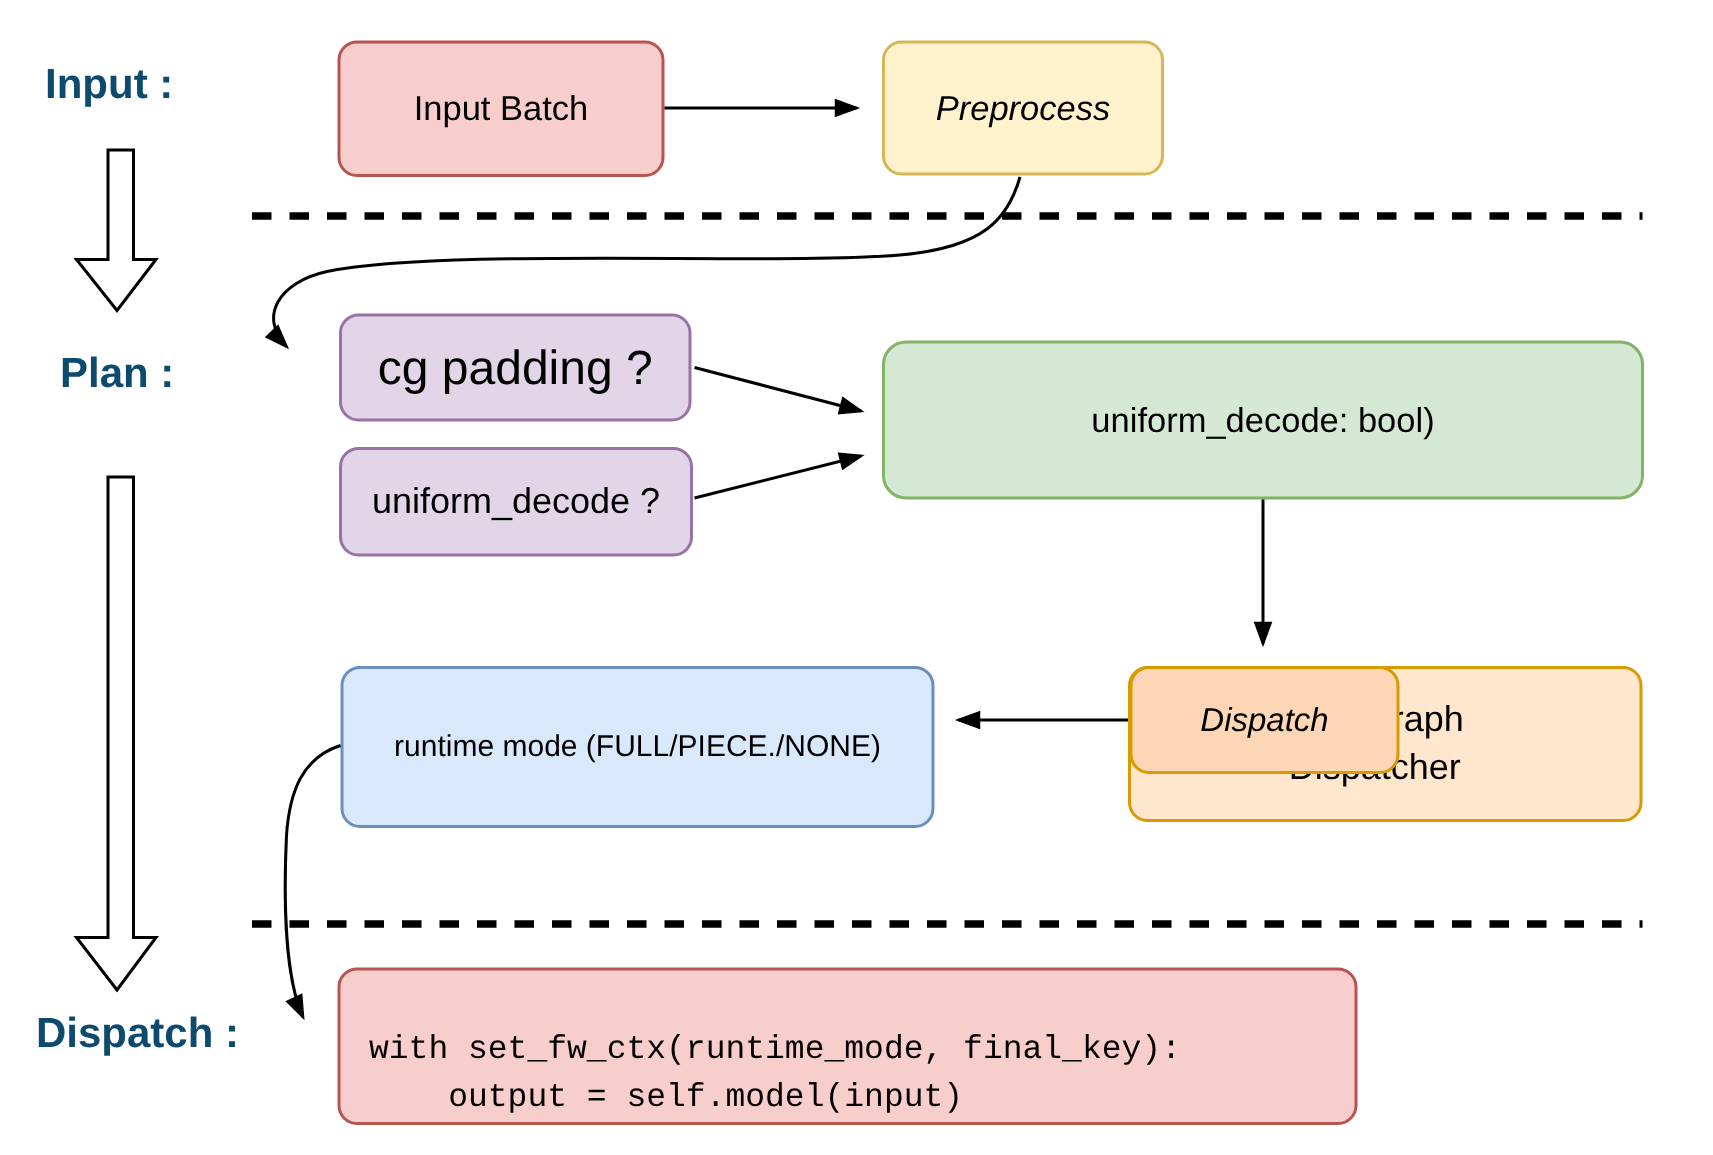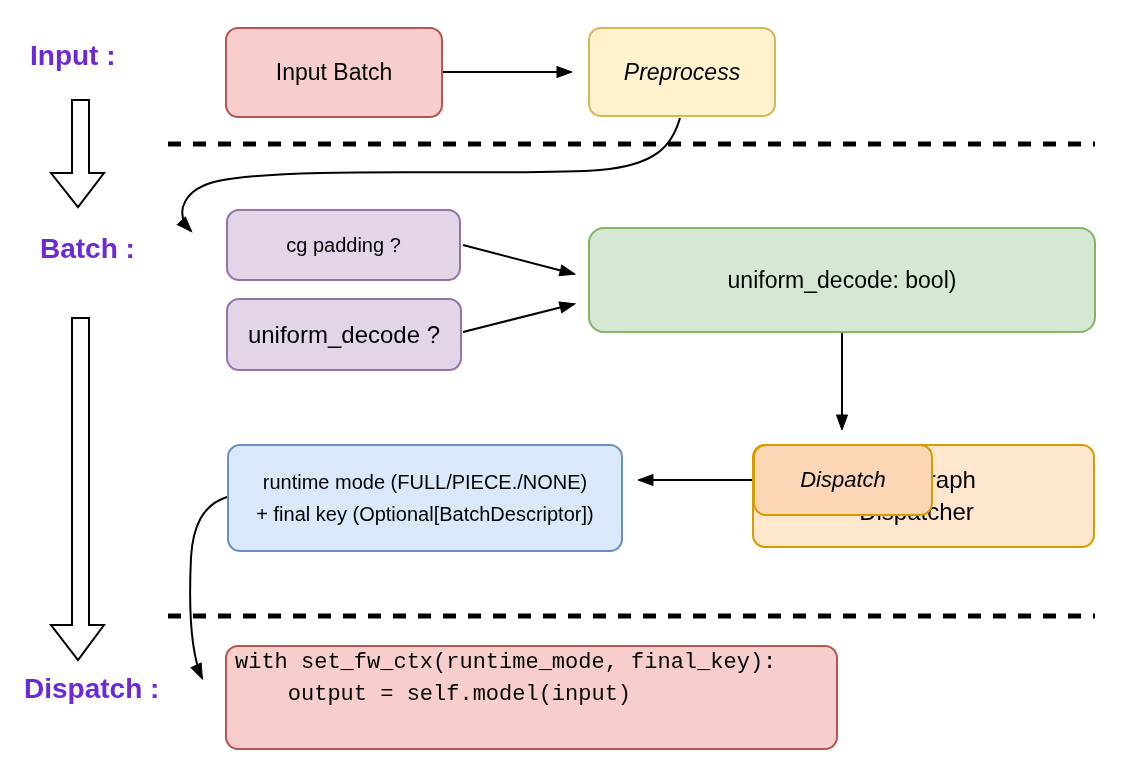--- a/index.html
+++ b/index.html
@@ -13,35 +13,35 @@
   }
   #wires{position:absolute;left:0;top:0;width:1142px;height:770px;z-index:2;pointer-events:none;}
   .node{
     position:absolute;box-sizing:border-box;z-index:1;
     border:2px solid #b91c1c;border-radius:13px;
     display:flex;flex-direction:column;align-items:center;justify-content:center;
     text-align:center;line-height:1.25;
   }
   .stage-label{
     position:absolute;z-index:1;
-    font-weight:bold;font-size:28px;color:#6d28d9;white-space:nowrap;
+    font-weight:bold;font-size:28px;color:#0c4a6e;white-space:nowrap;
   }
   .node-input-batch{left:225px;top:27px;width:218px;height:91px;background:var(--pink_fill);border-color:var(--pink_stroke);font-size:23px;}
   .node-preprocess{left:588px;top:27px;width:188px;height:90px;background:var(--yellow_fill);border-color:var(--yellow_stroke);font-size:23px;font-style:italic;}
-  .node-cg-padding{left:226px;top:209px;width:235px;height:72px;background:var(--purple_fill);border-color:var(--purple_stroke);font-size:20px;text-align:center;}
+  .node-cg-padding{left:226px;top:209px;width:235px;height:72px;background:var(--purple_fill);border-color:var(--purple_stroke);font-size:32px;text-align:center;}
   .node-uniform-decode{left:226px;top:298px;width:236px;height:73px;background:var(--purple_fill);border-color:var(--purple_stroke);font-size:24px;}
   .node-init-key{left:588px;top:227px;width:508px;height:106px;background:var(--green_fill);border-color:var(--green_stroke);font-size:23px;line-height:31px;border-radius:16px;}
   .node-cudagraph{left:752px;top:444px;width:343px;height:104px;background:var(--orange_fill);border-color:var(--orange_stroke);font-size:24px;line-height:32px;align-items:flex-end;justify-content:center;padding-right:14px;}
   .node-dispatch{left:753px;top:444px;width:180px;height:72px;background:var(--dispatch_fill);border-color:var(--orange_stroke);font-size:22px;z-index:2;font-style:italic;}
   .node-runtime{left:227px;top:444px;width:396px;height:108px;background:var(--blue_fill);border-color:var(--blue_stroke);font-size:20px;line-height:32px;justify-content:center;}
   .node-code{
-    left:225px;top:645px;width:613px;height:105px;
+    left:225px;top:645px;width:680px;height:105px;
     background:var(--pink_fill);border-color:var(--pink_stroke);
     font-family:"Liberation Mono",monospace;font-size:22px;line-height:32px;
-    align-items:flex-start;justify-content:flex-start;padding-left:8px;text-align:left;
+    align-items:flex-start;justify-content:flex-end;padding-left:19px;text-align:left;
   }
   .node-code span{white-space:pre;display:block;}
   .two-line span{display:block;}
 </style>
 </head>
 <body>
 
 <div id="canvas">
 
   <svg id="wires" width="1142" height="770" viewBox="0 0 1142 770">
@@ -60,21 +60,21 @@
     <path d="M443 72 L571 72" stroke="#000" stroke-width="2" fill="none" marker-end="url(#arrow)"></path>
     <path d="M680 118 C 672 146 656 165 600 170 C 515 177 300 165 218 181 C 186 188 172 211 191 231" stroke="#000" stroke-width="2" fill="none" marker-end="url(#arrow)"></path>
     <path d="M463 245 L574 274" stroke="#000" stroke-width="2" fill="none" marker-end="url(#arrow)"></path>
     <path d="M463 332 L574 304" stroke="#000" stroke-width="2" fill="none" marker-end="url(#arrow)"></path>
     <path d="M842 333 L842 429" stroke="#000" stroke-width="2" fill="none" marker-end="url(#arrow)"></path>
     <path d="M752 480 L639 480" stroke="#000" stroke-width="2" fill="none" marker-end="url(#arrow)"></path>
     <path d="M227 497 C 202 505 193 527 191 557 C 189 600 190 652 202 678" stroke="#000" stroke-width="2" fill="none" marker-end="url(#arrow)"></path>
   </svg>
 
   <div class="stage-label" style="left:30px;top:40px;">Input :</div>
-  <div class="stage-label" style="left:40px;top:233px;">Batch :</div>
+  <div class="stage-label" style="left:40px;top:233px;">Plan :</div>
   <div class="stage-label" style="left:24px;top:673px;">Dispatch :</div>
 
   <div class="node node-input-batch">
     <span>Input Batch</span>
   </div>
 
   <div class="node node-preprocess">
     <span>Preprocess</span>
   </div>
 
@@ -96,21 +96,20 @@
       <span>Dispatcher</span>
     </div>
   </div>
 
   <div class="node node-dispatch">
     <span>Dispatch</span>
   </div>
 
   <div class="node node-runtime two-line">
     <span>runtime mode (FULL/PIECE./NONE)</span>
-    <span>+ final key (Optional[BatchDescriptor])</span>
   </div>
 
   <div class="node node-code">
     <span>with set_fw_ctx(runtime_mode, final_key):</span>
     <span>    output = self.model(input)</span>
   </div>
 
 </div>
 
 </body></html>

